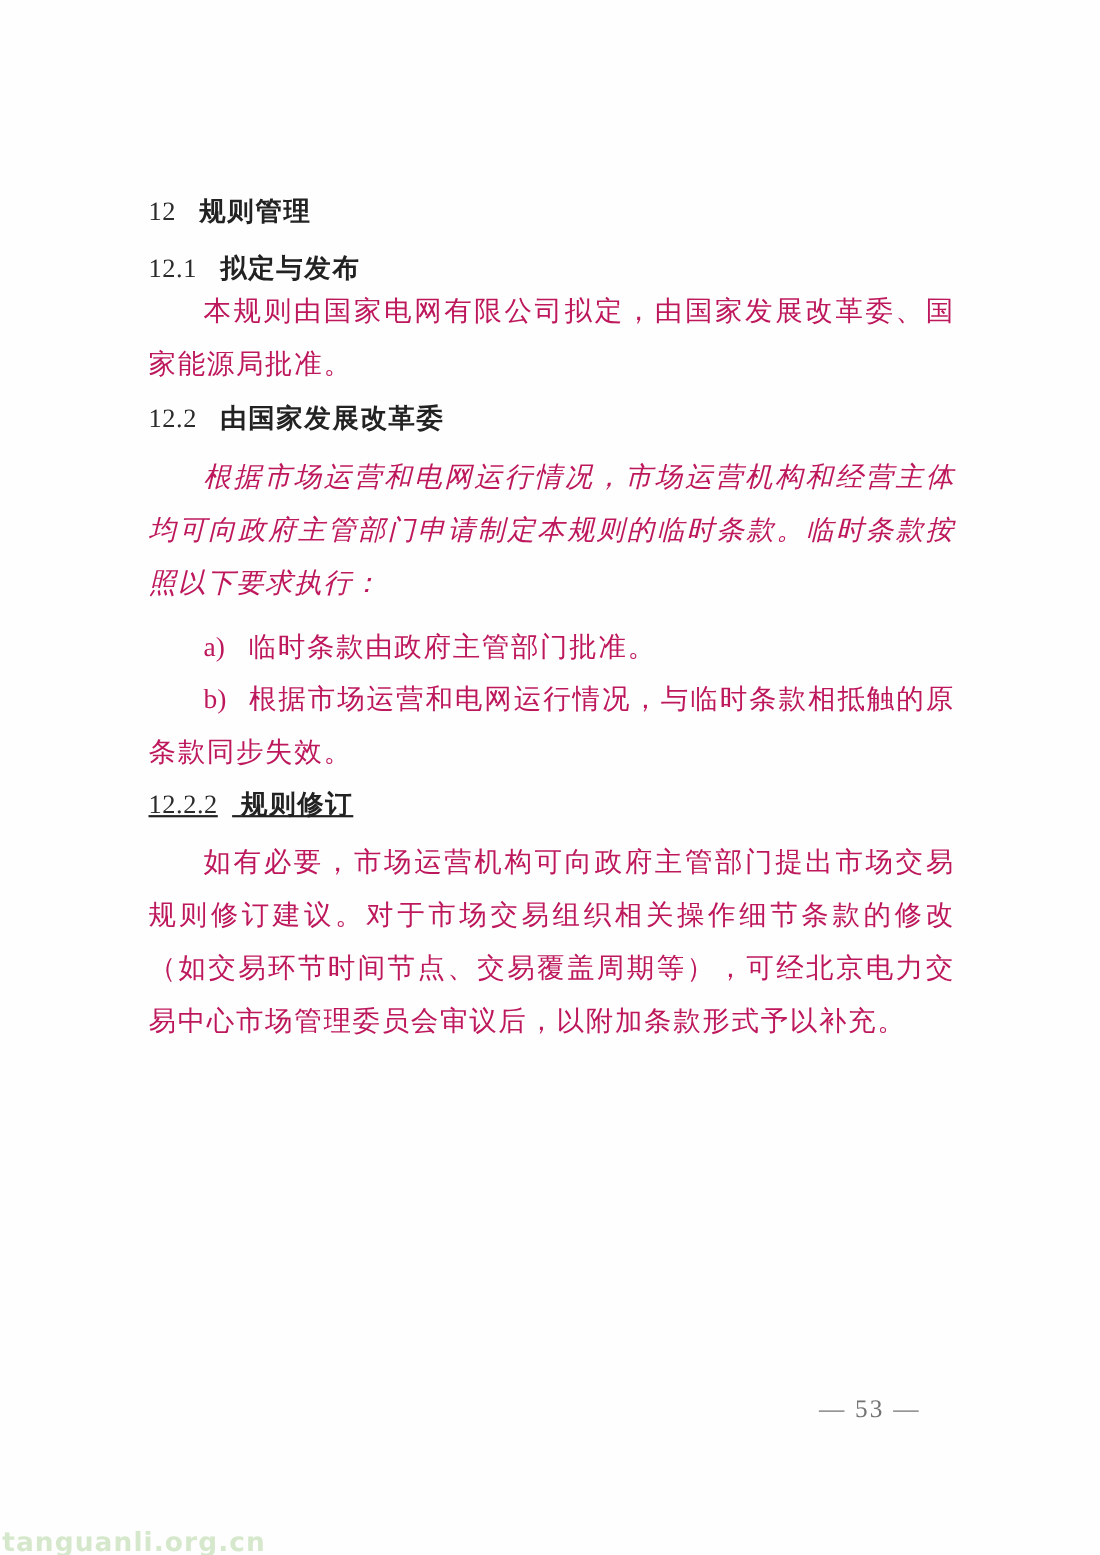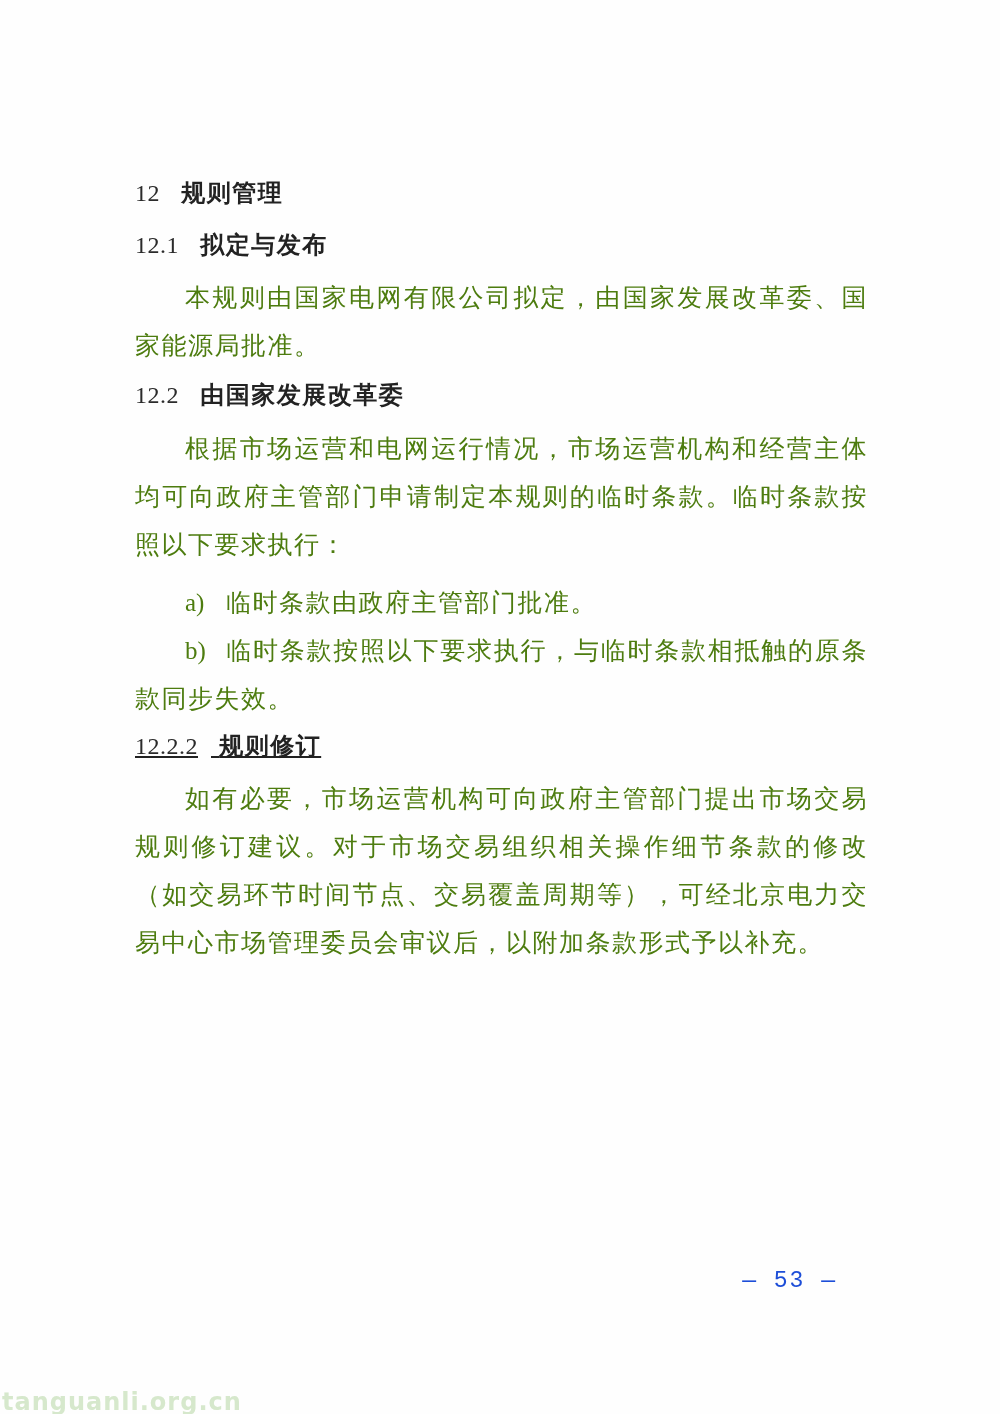--- a/index.html
+++ b/index.html
@@ -30,48 +30,48 @@
     text-align: left;
   }
   .h .num {
     font-family: "Liberation Serif", "DejaVu Serif", serif;
     font-weight: normal;
     letter-spacing: 0.5px;
     color: #2b2b2b;
     margin-right: 13px;
   }
   .h1-block  { margin-bottom: 22px; }
-  .h121      { margin-bottom: 14px; }
+  .h121      { }
   .h122      { margin-bottom: 15px; }
   .h1221     { margin-bottom: 12px; }
   .h1222     { margin-top: 8px; margin-bottom: 14px; text-decoration: underline; }
   .body {
     font-size: 25px;
     line-height: 48px;
     letter-spacing: 1.5px;
     text-align: justify;
-    color: #4d7c0f;
+    color: #be185d;
   }
   .indent { text-indent: 50px; }
   .p1 { margin-bottom: 10px; }
-  .p2 { margin-bottom: 10px; }
+  .p2 { margin-bottom: 10px; font-style: italic; }
   .li .marker {
     display: inline-block;
     width: 41px;
     letter-spacing: 0;
     text-indent: 0;
   }
   .page-number {
     position: absolute;
     top: 1268px;
     right: 163px;
-    font-family: Liberation Mono, monospace;
+    font-family: Liberation Serif, serif;
     font-size: 23px;
     letter-spacing: 2px;
-    color: #1d4ed8;
+    color: #737373;
     white-space: nowrap;
   }
   .watermark {
     position: absolute;
     left: 2px;
     top: 1388px;
     font-family: "DejaVu Sans", "Liberation Sans", sans-serif;
     font-weight: bold;
     font-size: 24px;
     letter-spacing: 1px;
@@ -103,21 +103,21 @@
     </h2>
 
 
     <p class="body indent p2">根据市场运营和电网运行情况，市场运营机构和经营主体均可向政府主管部门申请制定本规则的临时条款。临时条款按照以下要求执行：</p>
 
     <p class="body indent li">
       <span class="marker">a)</span><span>临时条款由政府主管部门批准。</span>
     </p>
 
     <p class="body indent li">
-      <span class="marker">b)</span><span>临时条款按照以下要求执行，与临时条款相抵触的原条款同步失效。</span>
+      <span class="marker">b)</span><span>根据市场运营和电网运行情况，与临时条款相抵触的原条款同步失效。</span>
     </p>
 
     <h3 class="h h1222">
       <span class="num">12.2.2</span>
       <span class="ttl">规则修订</span>
     </h3>
 
     <p class="body indent">如有必要，市场运营机构可向政府主管部门提出市场交易规则修订建议。对于市场交易组织相关操作细节条款的修改（如交易环节时间节点、交易覆盖周期等），可经北京电力交易中心市场管理委员会审议后，以附加条款形式予以补充。</p>
 
   </main>

